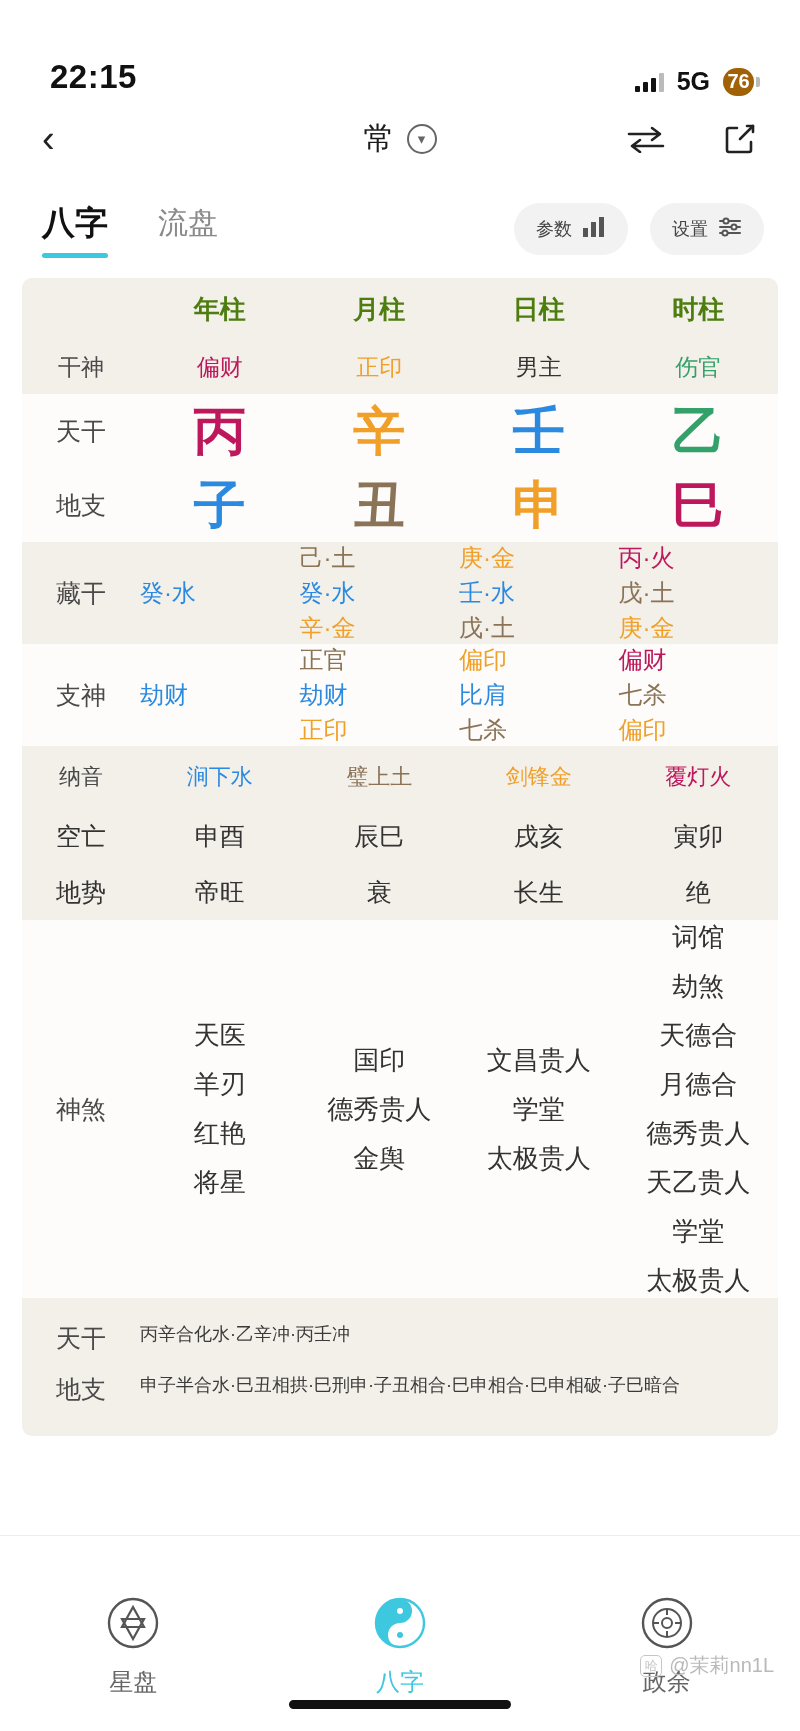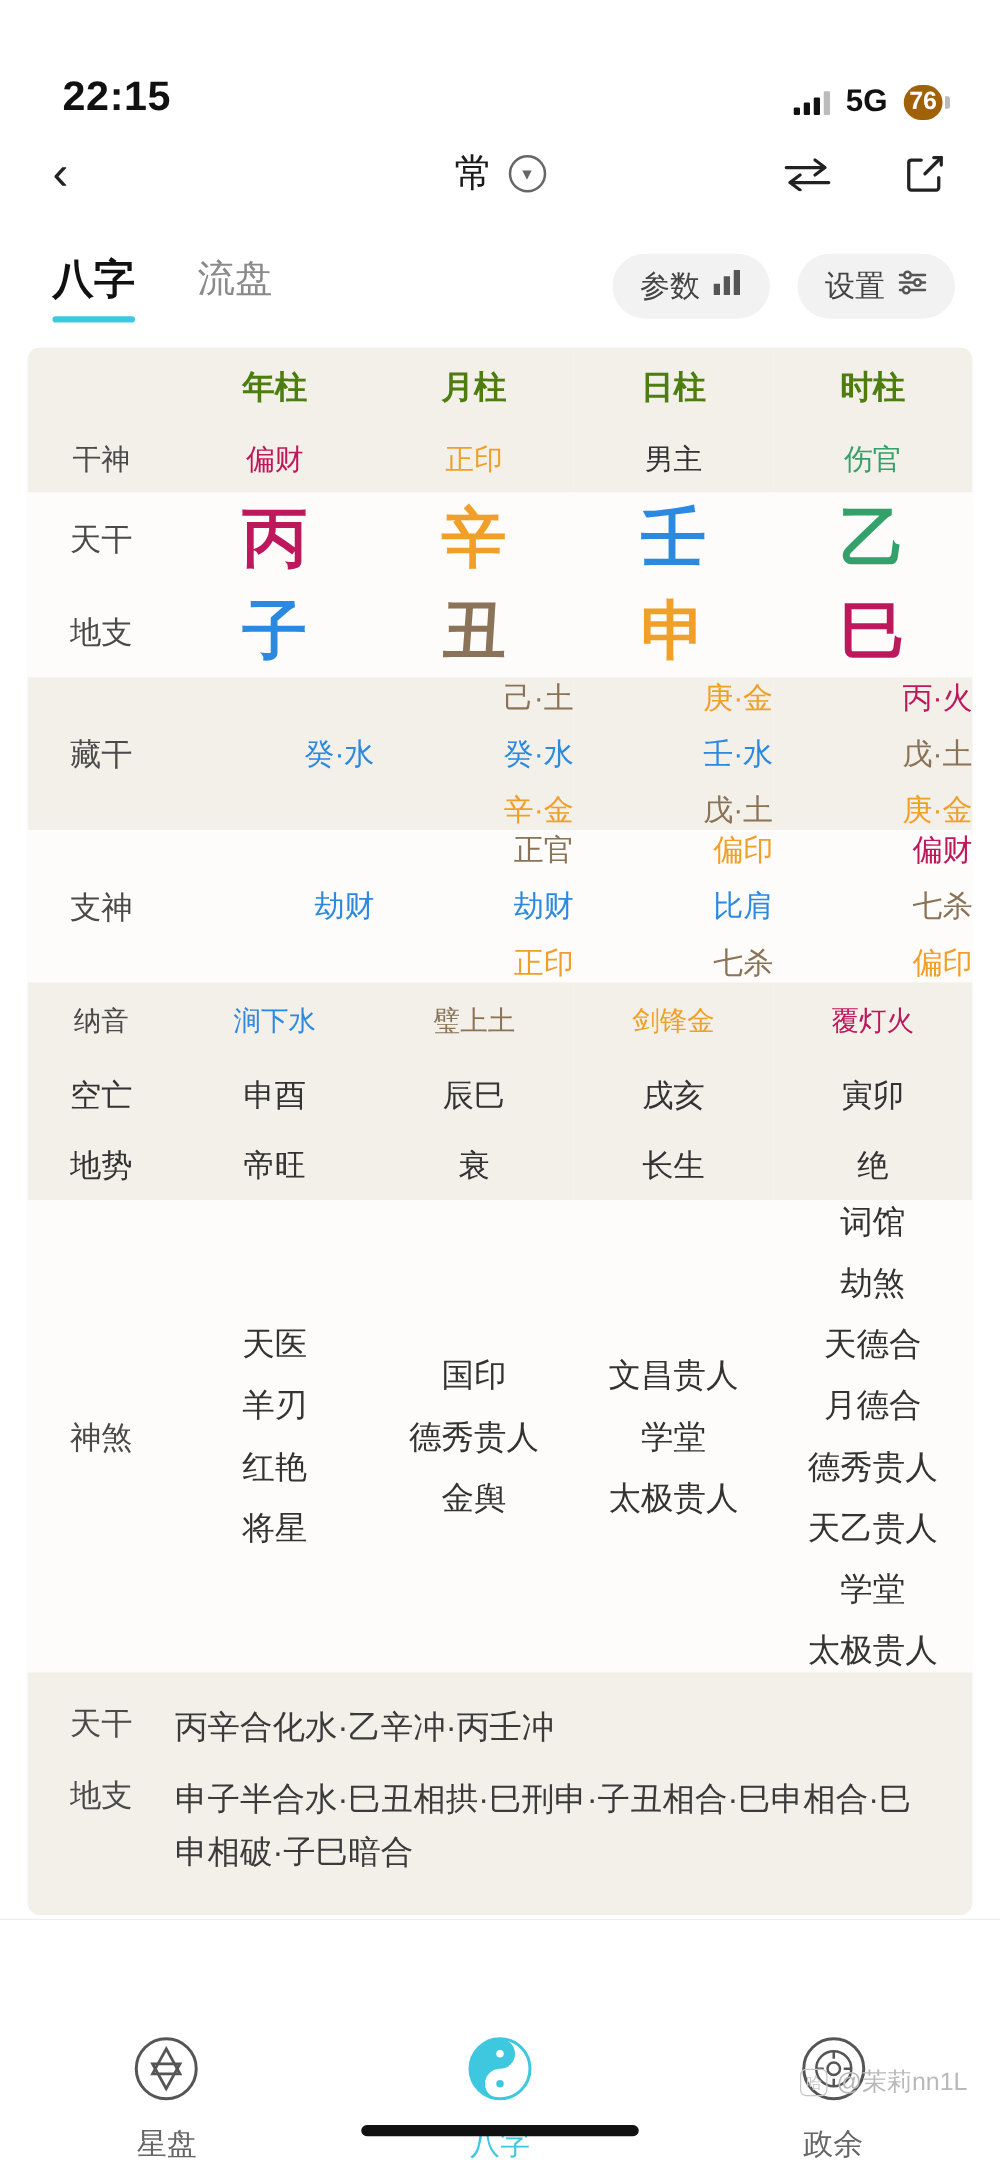--- a/index.html
+++ b/index.html
@@ -128,21 +128,21 @@
   }
   .pill-group { margin-left: auto; display: flex; gap: 22px; }
   .pill {
     background: #f2f2f2;
     border-radius: 28px;
     height: 52px;
     padding: 0 22px;
     display: flex;
     align-items: center;
     gap: 10px;
-    font-size: 24px;
+    font-size: 18px;
     color: #444;
   }
 
   
   .panel {
     margin: 10px 22px 0 22px;
     border-radius: 10px;
     overflow: hidden;
     background: #fdfbf8;
   }
@@ -162,21 +162,21 @@
     color: #4a4a4a;
     text-align: center;
   }
   tr.shade td { background: #f3efe9; }
   tr.plain td { background: #fdfcfa; }
   .hdr td { font-size: 26px; font-weight: 700; color: #4d7c0f; height: 62px; background: #f3efe9; }
   .r-ganshen td { height: 54px; font-size: 23px; }
   .r-tiangan td, .r-dizhi td { height: 74px; }
   .bigchar { font-size: 52px; font-weight: 700; line-height: 1; }
   .r-canggan td { padding: 18px 0; }
-  .stack { display: flex; flex-direction: column; gap: 13px; align-items: flex-end; font-size: 24px; }
+  .stack { display: flex; flex-direction: column; gap: 3px; align-items: flex-start; font-size: 24px; }
   .r-zhishen td { padding: 16px 0; }
   .r-nayin td { height: 62px; font-size: 22px; }
   .r-kongwang td, .r-dishi td { height: 56px; font-size: 25px; color: #333; }
   .r-shensha td { padding: 22px 0 26px; }
   .stack-ss { display: flex; flex-direction: column; gap: 14px; align-items: center; font-size: 26px; color: #333; }
 
   
   .rel {
     background: #f3efe9;
     padding: 14px 0 22px;
@@ -188,21 +188,21 @@
   }
   .rel-label {
     width: 118px;
     flex: 0 0 118px;
     text-align: center;
     font-size: 25px;
     color: #4a4a4a;
     padding-top: 2px;
   }
   .rel-text {
-    font-size: 26px;
+    font-size: 18px;
     color: #3a3a3a;
     line-height: 1.62;
     padding-right: 40px;
   }
 
   
   .c-red { color: #be185d; }
   .c-orange { color: #f0a028; }
   .c-blue { color: #2b8ae0; }
   .c-green { color: #34a06a; }
@@ -216,21 +216,21 @@
     height: 196px;
     background: #ffffff;
     border-top: 1px solid #eee;
     display: flex;
   }
   .bnav {
     flex: 1;
     display: flex;
     flex-direction: column;
     align-items: center;
-    justify-content: flex-end;
+    justify-content: center;
     padding-top: 26px;
     gap: 12px;
   }
   .bnav .blabel { font-size: 24px; color: #666; }
   .bnav.active .blabel { color: #3ec8e0; }
   .home-ind {
     position: absolute;
     bottom: 22px; left: 50%;
     transform: translateX(-50%);
     width: 222px; height: 9px;

